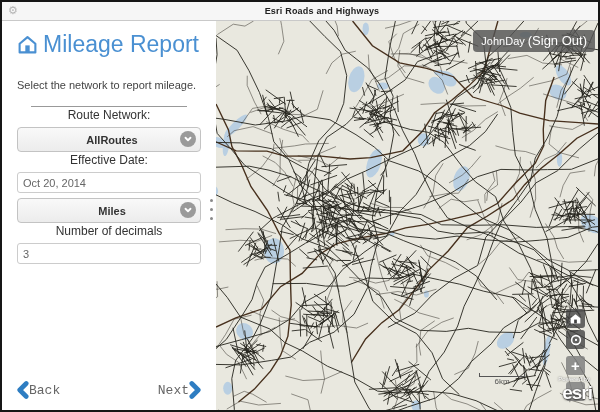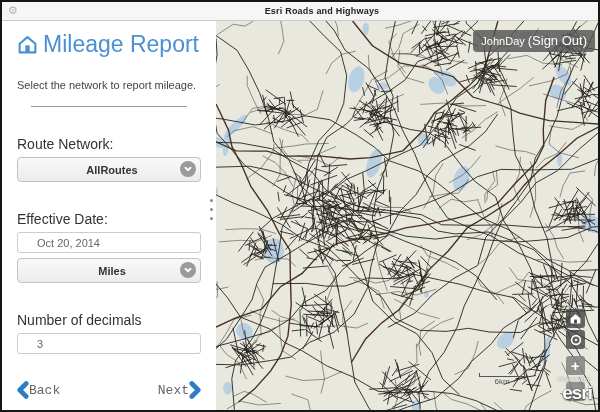--- a/index.html
+++ b/index.html
@@ -9,29 +9,29 @@
             display:flex;align-items:center;justify-content:center;}
   .titlebar .app-title{font-size:9px;font-weight:bold;color:#222;letter-spacing:.2px;padding-left:44px;}
   .titlebar .gear{position:absolute;left:6px;top:1px;font-size:11px;color:#b4b4b4;line-height:15px;}
   
   .content{display:flex;height:390px;}
   .panel{width:214px;background:#fff;position:relative;flex:none;}
   .panel-inner{padding:0 15px;}
   .panel-title{margin-top:10px;display:flex;align-items:center;gap:5px;color:#4A90D2;font-size:23px;font-weight:400;}
   .instruction{margin-top:21px;font-size:11px;color:#444;}
   .divider{width:156px;margin:15px auto 0 auto;border-top:1px solid #999;height:0;}
-  .field-label{margin-top:29px;font-size:14px;color:#333;}
+  .field-label{margin-top:1px;font-size:12px;color:#333;text-align:center;}
   .dropdown{margin-top:5px;height:23px;border:1px solid #c3c3c3;border-radius:4px;
             background:linear-gradient(#f9f9f9,#ececec);position:relative;
             display:flex;align-items:center;justify-content:center;cursor:pointer;padding-left:6px;}
   .dropdown .dd-value{font-size:11px;font-weight:bold;color:#333;}
   .dd-chev{position:absolute;right:4px;top:3px;width:16px;height:16px;border-radius:50%;
            background:#9a9a9a;display:flex;align-items:center;justify-content:center;}
   .text-input{margin-top:5px;width:100%;height:21px;box-sizing:border-box;border:1px solid #ccc;
-              border-radius:3px;font-size:11px;color:#666;padding:0 19px;background:#fff;
+              border-radius:3px;font-size:11px;color:#666;padding:0 5px;background:#fff;
               font-family:"Liberation Sans",sans-serif;}
   .splitter{position:absolute;right:1px;top:176px;display:flex;flex-direction:column;gap:6px;cursor:col-resize;padding:2px;}
   .splitter i{width:3px;height:3px;border-radius:50%;background:#8a8a8a;display:block;}
   .panel-footer{position:absolute;bottom:0;left:0;right:0;height:42px;}
   .nav-btn{position:absolute;bottom:12px;display:flex;align-items:center;gap:0;font-size:13px;color:#666;cursor:pointer;font-family:Liberation Mono, monospace;}
   .nav-back{left:14px;}
   .nav-next{right:14px;}
   
   .map{flex:1;position:relative;overflow:hidden;background:#e9e8df;}
   .map svg.basemap{position:absolute;left:0;top:0;width:100%;height:100%;}

